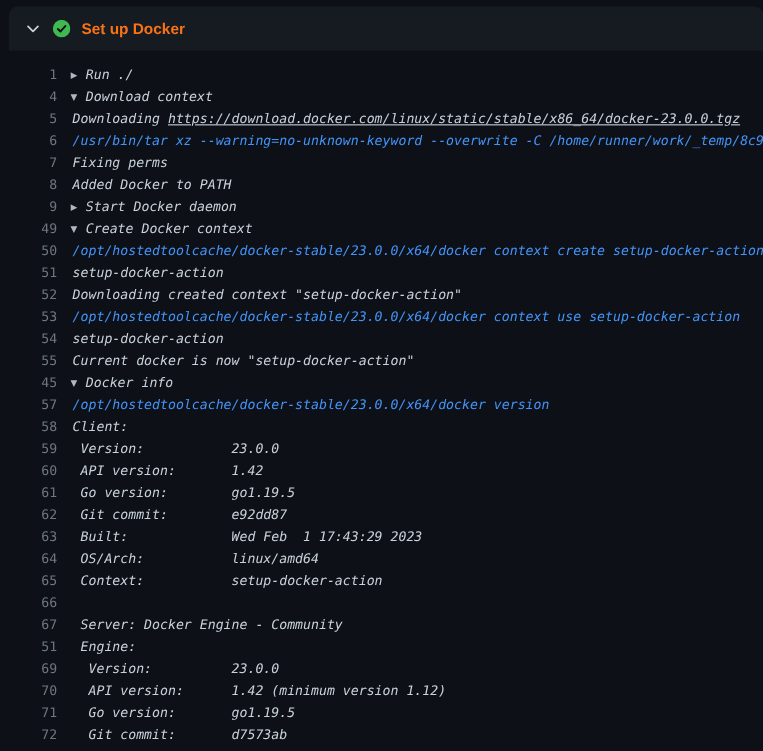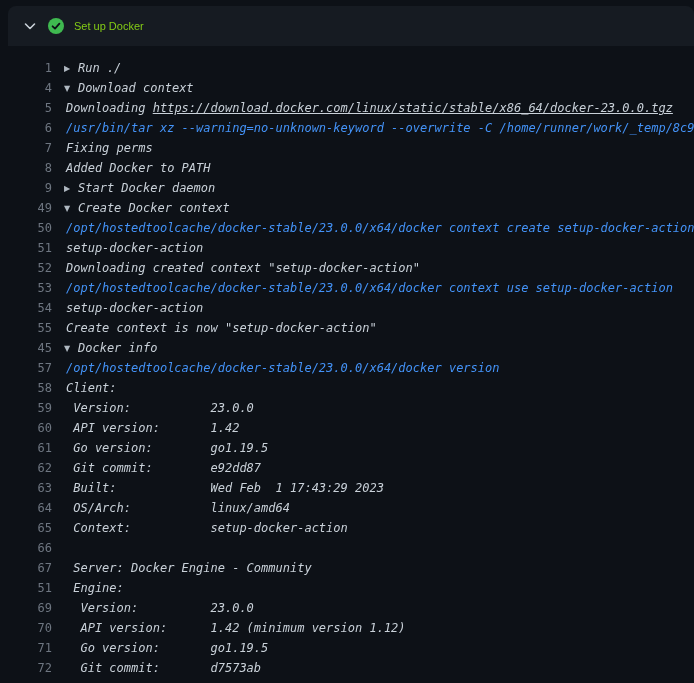--- a/index.html
+++ b/index.html
@@ -15,21 +15,21 @@
     background:#161b22;
     border-top-left-radius:8px;
     border-top-right-radius:8px;
     display:flex; align-items:center;
     gap:10px;
     padding:0 14px;
     cursor:pointer;
   }
   .chev { display:flex; align-items:center; cursor:pointer; }
   .check { display:flex; align-items:center; }
-  .title { color:#84cc16; font-size:11px; font-weight:400; }
+  .title { color:#f97316; font-size:14px; font-weight:700; }
   .log {
     padding-top:12px;
     font-family:"DejaVu Sans Mono", monospace;
     font-size:12px;
     line-height:20px;
     color:#c9d1d9;
   }
   .row { display:flex; height:20px; white-space:pre; }
   .num {
     flex:0 0 52px; width:52px;
@@ -75,21 +75,21 @@
       <div class="row"><span class="num">6</span><span class="content cmd">/usr/bin/tar xz --warning=no-unknown-keyword --overwrite -C /home/runner/work/_temp/8c93</span></div>
       <div class="row"><span class="num">7</span><span class="content">Fixing perms</span></div>
       <div class="row"><span class="num">8</span><span class="content">Added Docker to PATH</span></div>
       <div class="row group"><span class="num">9</span><span class="content"><span class="arrow">▶</span><span class="gtitle">Start Docker daemon</span></span></div>
       <div class="row group"><span class="num">49</span><span class="content"><span class="arrow">▼</span><span class="gtitle">Create Docker context</span></span></div>
       <div class="row"><span class="num">50</span><span class="content cmd">/opt/hostedtoolcache/docker-stable/23.0.0/x64/docker context create setup-docker-action</span></div>
       <div class="row"><span class="num">51</span><span class="content">setup-docker-action</span></div>
       <div class="row"><span class="num">52</span><span class="content">Downloading created context "setup-docker-action"</span></div>
       <div class="row"><span class="num">53</span><span class="content cmd">/opt/hostedtoolcache/docker-stable/23.0.0/x64/docker context use setup-docker-action</span></div>
       <div class="row"><span class="num">54</span><span class="content">setup-docker-action</span></div>
-      <div class="row"><span class="num">55</span><span class="content">Create context is now "setup-docker-action"</span></div>
+      <div class="row"><span class="num">55</span><span class="content">Current docker is now "setup-docker-action"</span></div>
       <div class="row group"><span class="num">45</span><span class="content"><span class="arrow">▼</span><span class="gtitle">Docker info</span></span></div>
       <div class="row"><span class="num">57</span><span class="content cmd">/opt/hostedtoolcache/docker-stable/23.0.0/x64/docker version</span></div>
       <div class="row"><span class="num">58</span><span class="content">Client:</span></div>
       <div class="row"><span class="num">59</span><span class="content"> Version:           23.0.0</span></div>
       <div class="row"><span class="num">60</span><span class="content"> API version:       1.42</span></div>
       <div class="row"><span class="num">61</span><span class="content"> Go version:        go1.19.5</span></div>
       <div class="row"><span class="num">62</span><span class="content"> Git commit:        e92dd87</span></div>
       <div class="row"><span class="num">63</span><span class="content"> Built:             Wed Feb  1 17:43:29 2023</span></div>
       <div class="row"><span class="num">64</span><span class="content"> OS/Arch:           linux/amd64</span></div>
       <div class="row"><span class="num">65</span><span class="content"> Context:           setup-docker-action</span></div>

